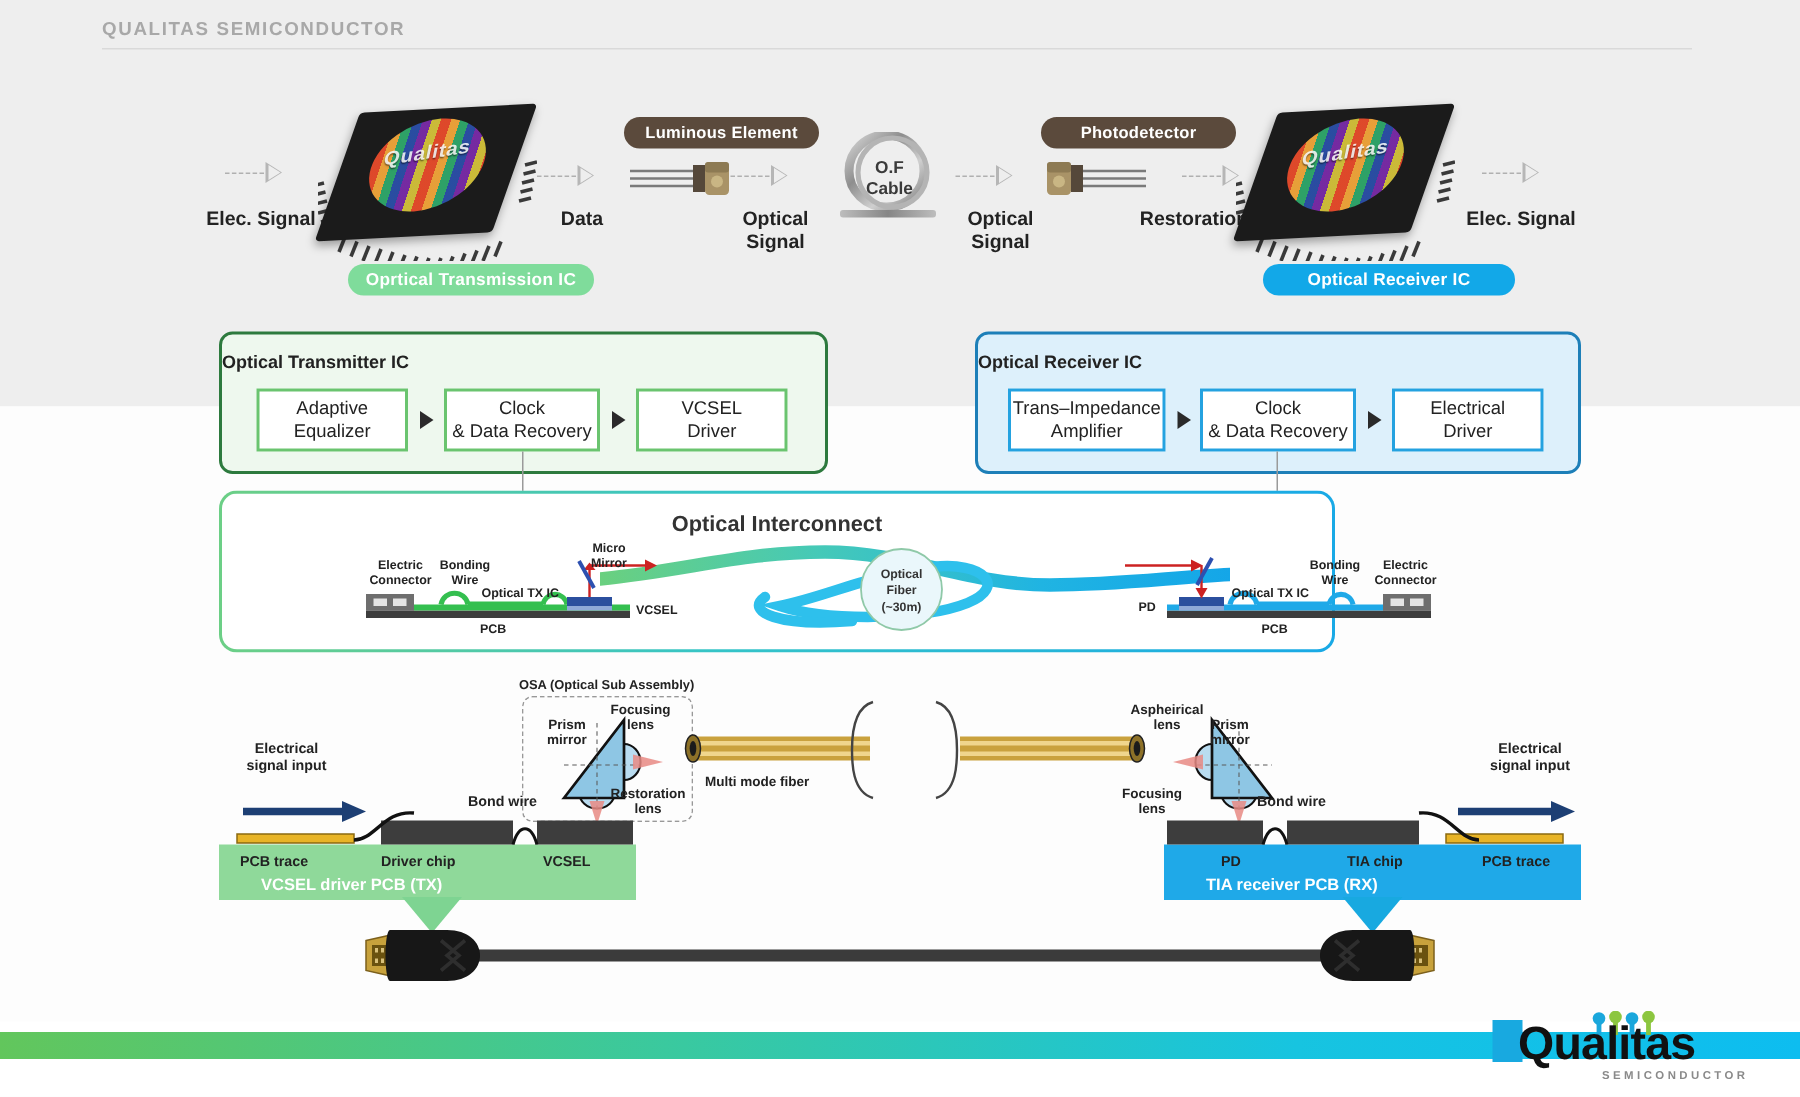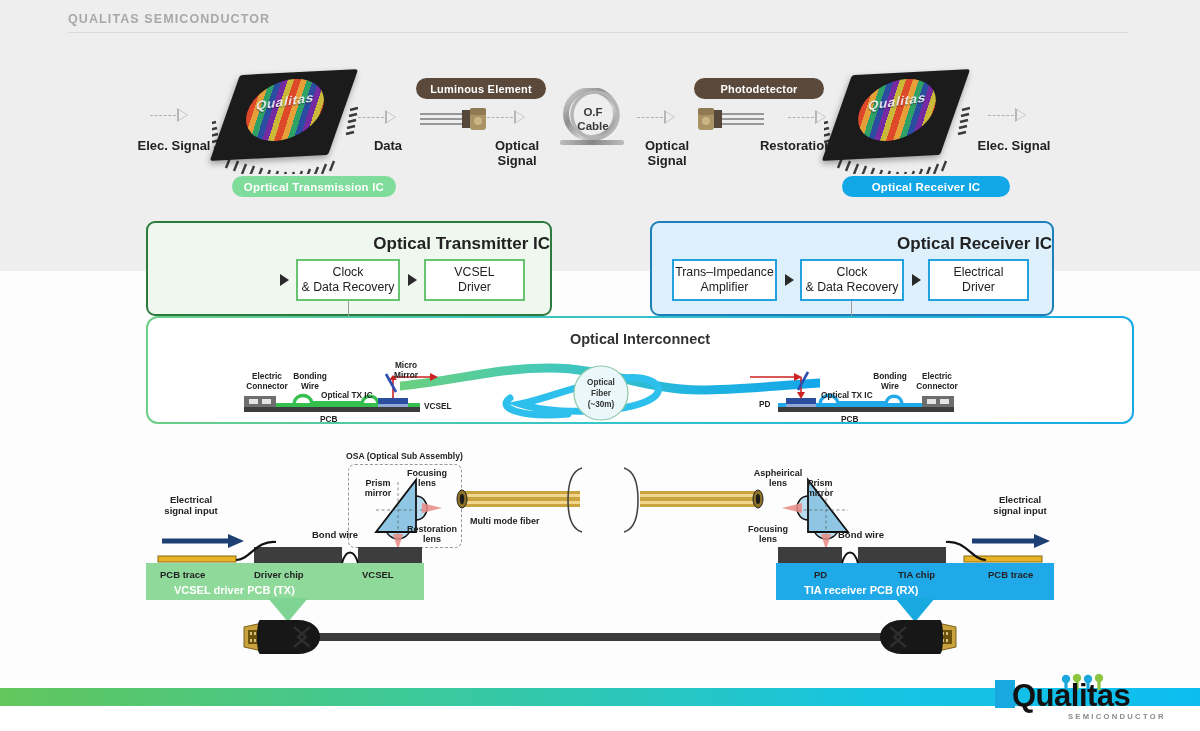--- a/index.html
+++ b/index.html
@@ -107,39 +107,39 @@
     font-size: 11.5px; font-weight: bold; color: #3a3a3a; line-height: 1.25;
   }
 
   
   .icbox {
     position: absolute; border-radius: 9px;
   }
   .icbox-green { background: #eef8ee; border: 2px solid #2d7a3e; }
   .icbox-blue  { background: #ddf0fb; border: 2px solid #1d7fb8; }
   .icbox-title {
-    position: absolute; left: 0; right: 0; top: 11px; text-align: right;
-    font-size: 17px; font-weight: bold; color: #222;
+    position: absolute; left: 0; right: 0; top: 11px; text-align: left;
+    font-size: 12px; font-weight: bold; color: #222;
   }
   .subbox {
     position: absolute; background: #fff; display: flex;
     align-items: center; justify-content: center;
     font-size: 12.3px; color: #222; text-align: center; line-height: 1.25;
   }
   .subbox-green { border: 2px solid #6ac46f; }
   .subbox-blue  { border: 2px solid #24a2e0; }
   .tri-solid {
     position: absolute; width: 0; height: 0;
     border-top: 6px solid transparent; border-bottom: 6px solid transparent;
     border-left: 9px solid #2a2a2a;
   }
 
   
   .interconnect {
-    position: absolute; left: 146px; top: 316px; width: 988px; height: 108px;
+    position: absolute; left: 146px; top: 327px; width: 744px; height: 108px;
     border-radius: 12px; background: #fff;
     border: 2px solid transparent;
     background-image: linear-gradient(#fff,#fff),
       linear-gradient(90deg,#6ccf86 0%, #35c4c8 45%, #19a9e6 100%);
     background-origin: border-box; background-clip: padding-box, border-box;
   }
   .ic-title {
     position: absolute; left: 0; right: 0; top: 13px; text-align: center;
     font-size: 14.5px; font-weight: bold; color: #333;
   }
@@ -350,20 +350,26 @@
 
   <div class="flowarrow" style="left:988px; top:108px;">
     <span class="dash"></span>
       <span class="tri"></span>
   </div>
   <div class="lbl abs" style="left:958px; top:138px; width:112px; font-size:13px;">Elec. Signal</div>
 
   <div class="icbox icbox-green" style="left:146px; top:221px; width:406px; height:95px;">
     <div class="icbox-title">Optical Transmitter IC</div>
   </div>
+  <div class="subbox subbox-green" style="left:171px; top:259px; width:101px; height:42px;">
+    <div>
+      <div>Adaptive</div>
+      <div>Equalizer</div>
+    </div>
+  </div>
   <div class="tri-solid" style="left:280px; top:274px;"></div>
   <div class="subbox subbox-green" style="left:296px; top:259px; width:104px; height:42px;">
     <div>
       <div>Clock</div>
       <div>&amp; Data Recovery</div>
     </div>
   </div>
   <div class="tri-solid" style="left:408px; top:274px;"></div>
   <div class="subbox subbox-green" style="left:424px; top:259px; width:101px; height:42px;">
     <div>

